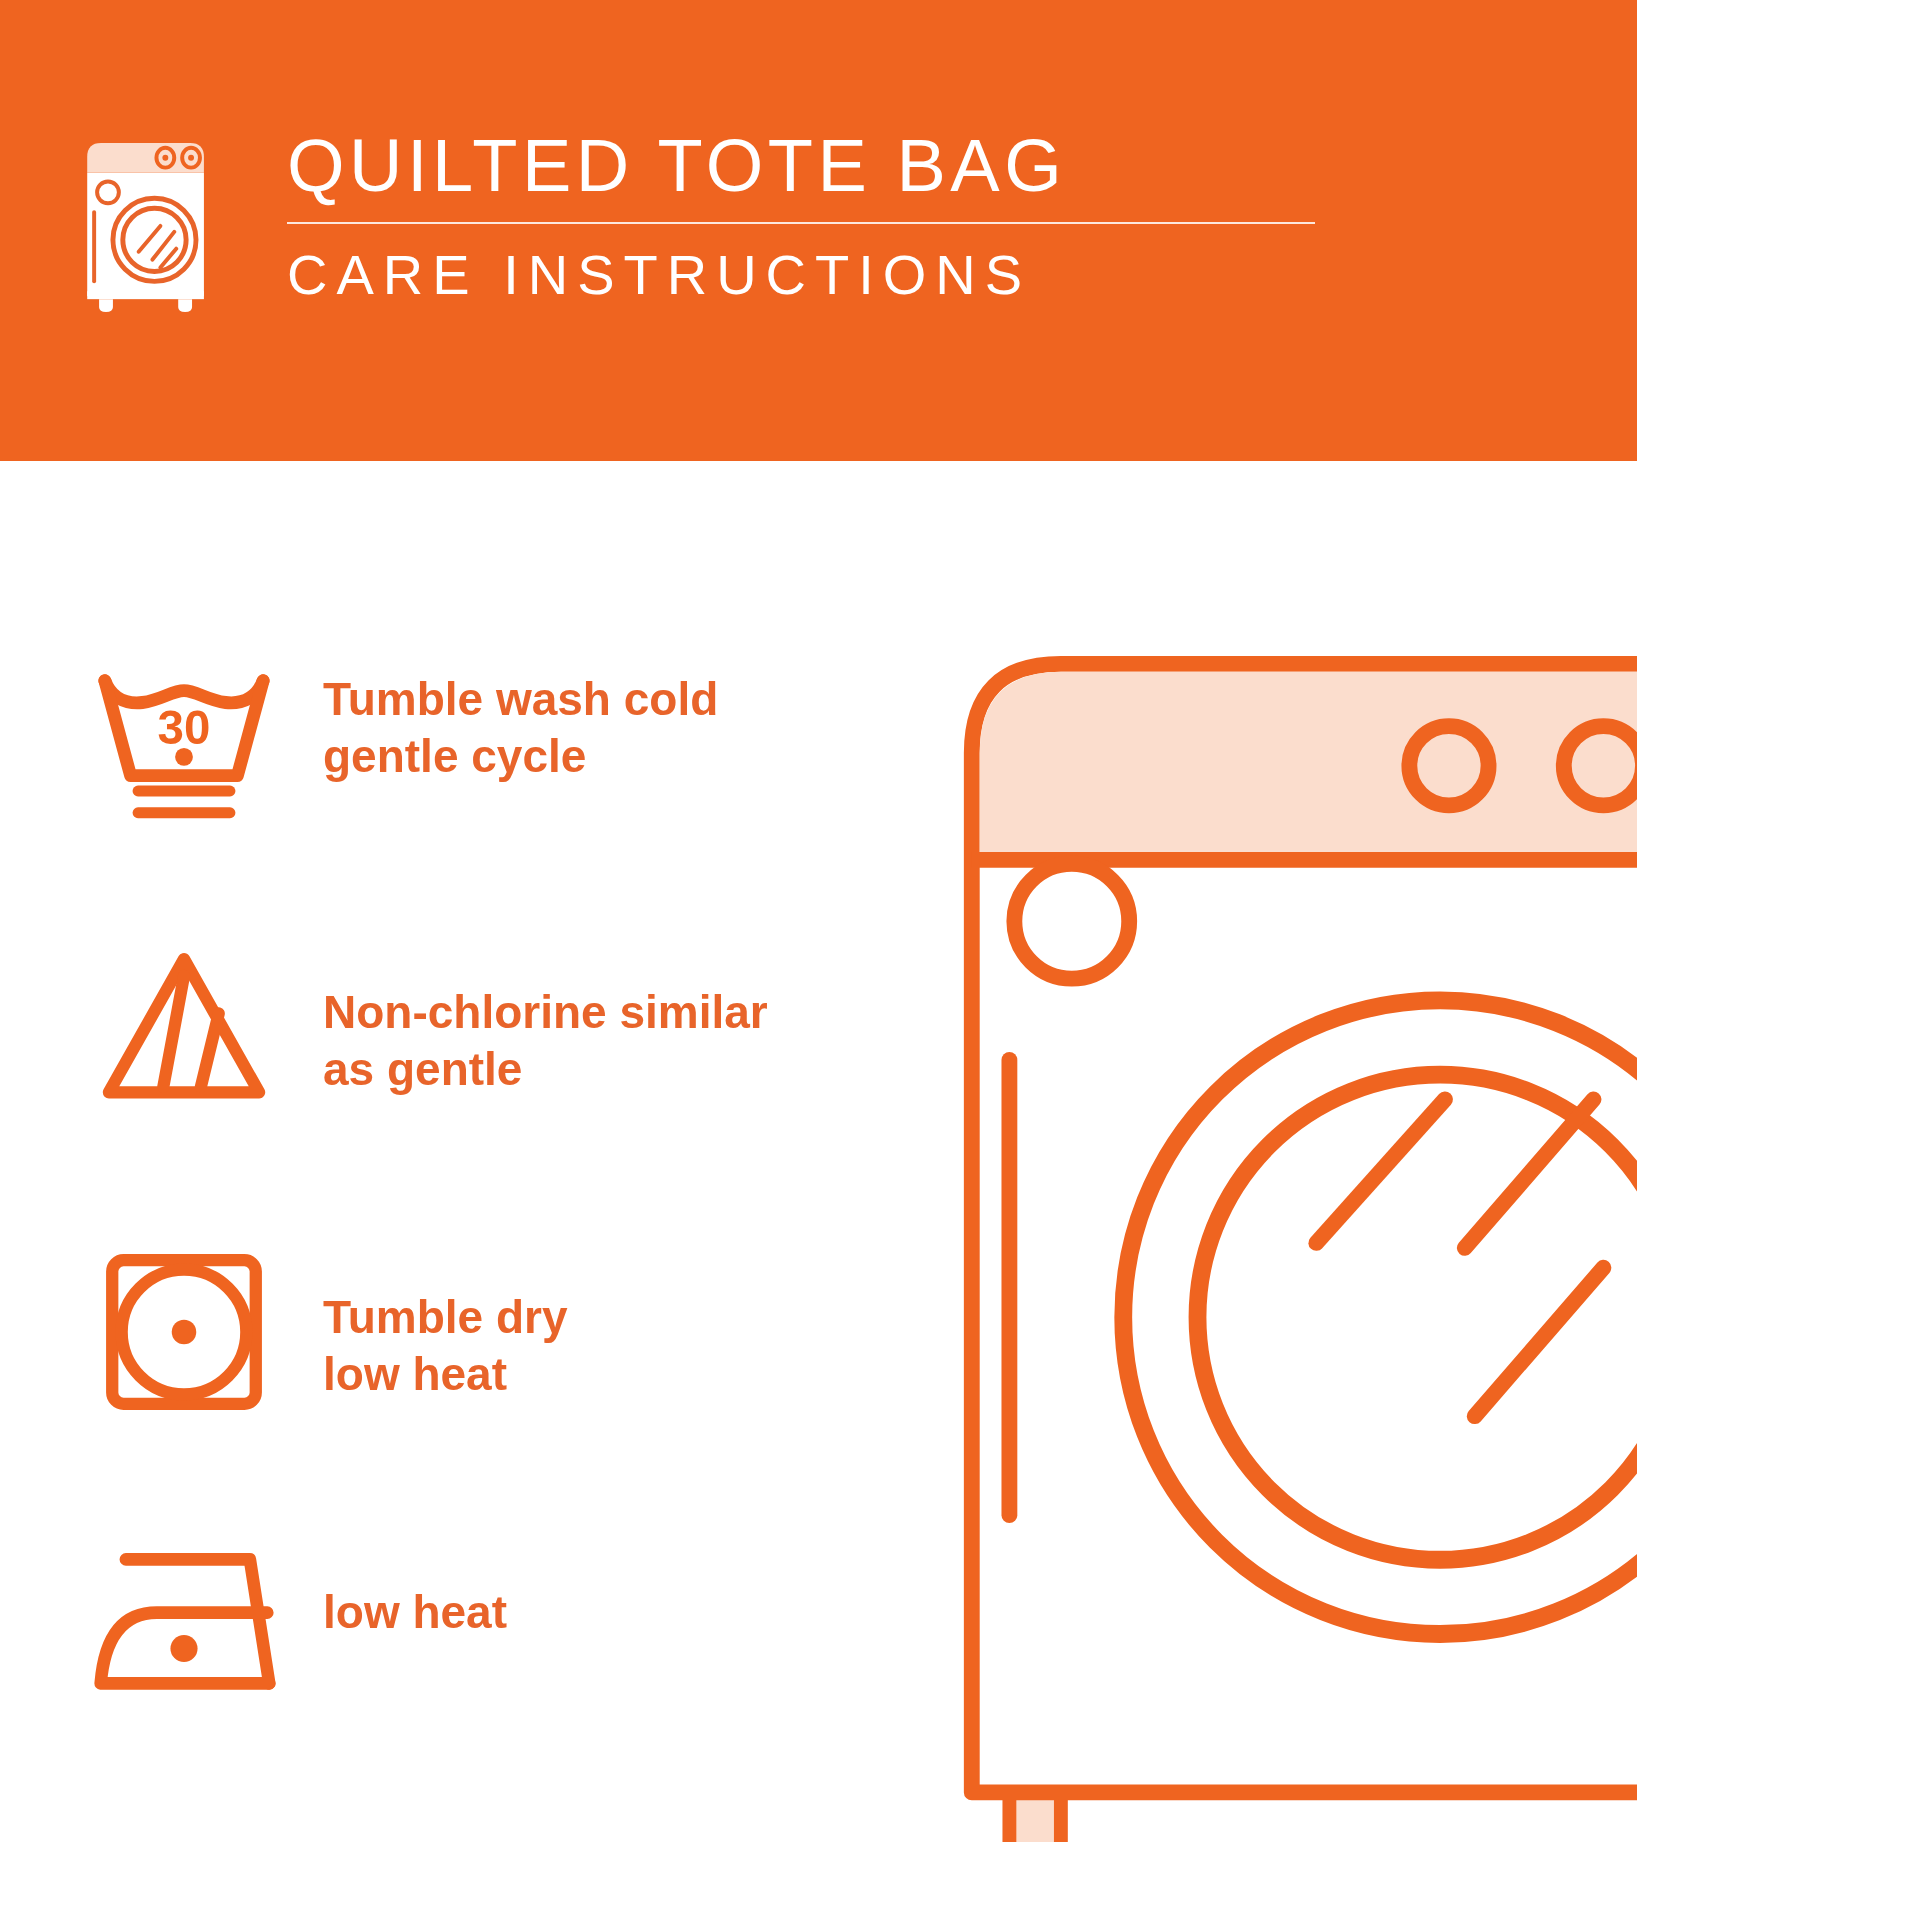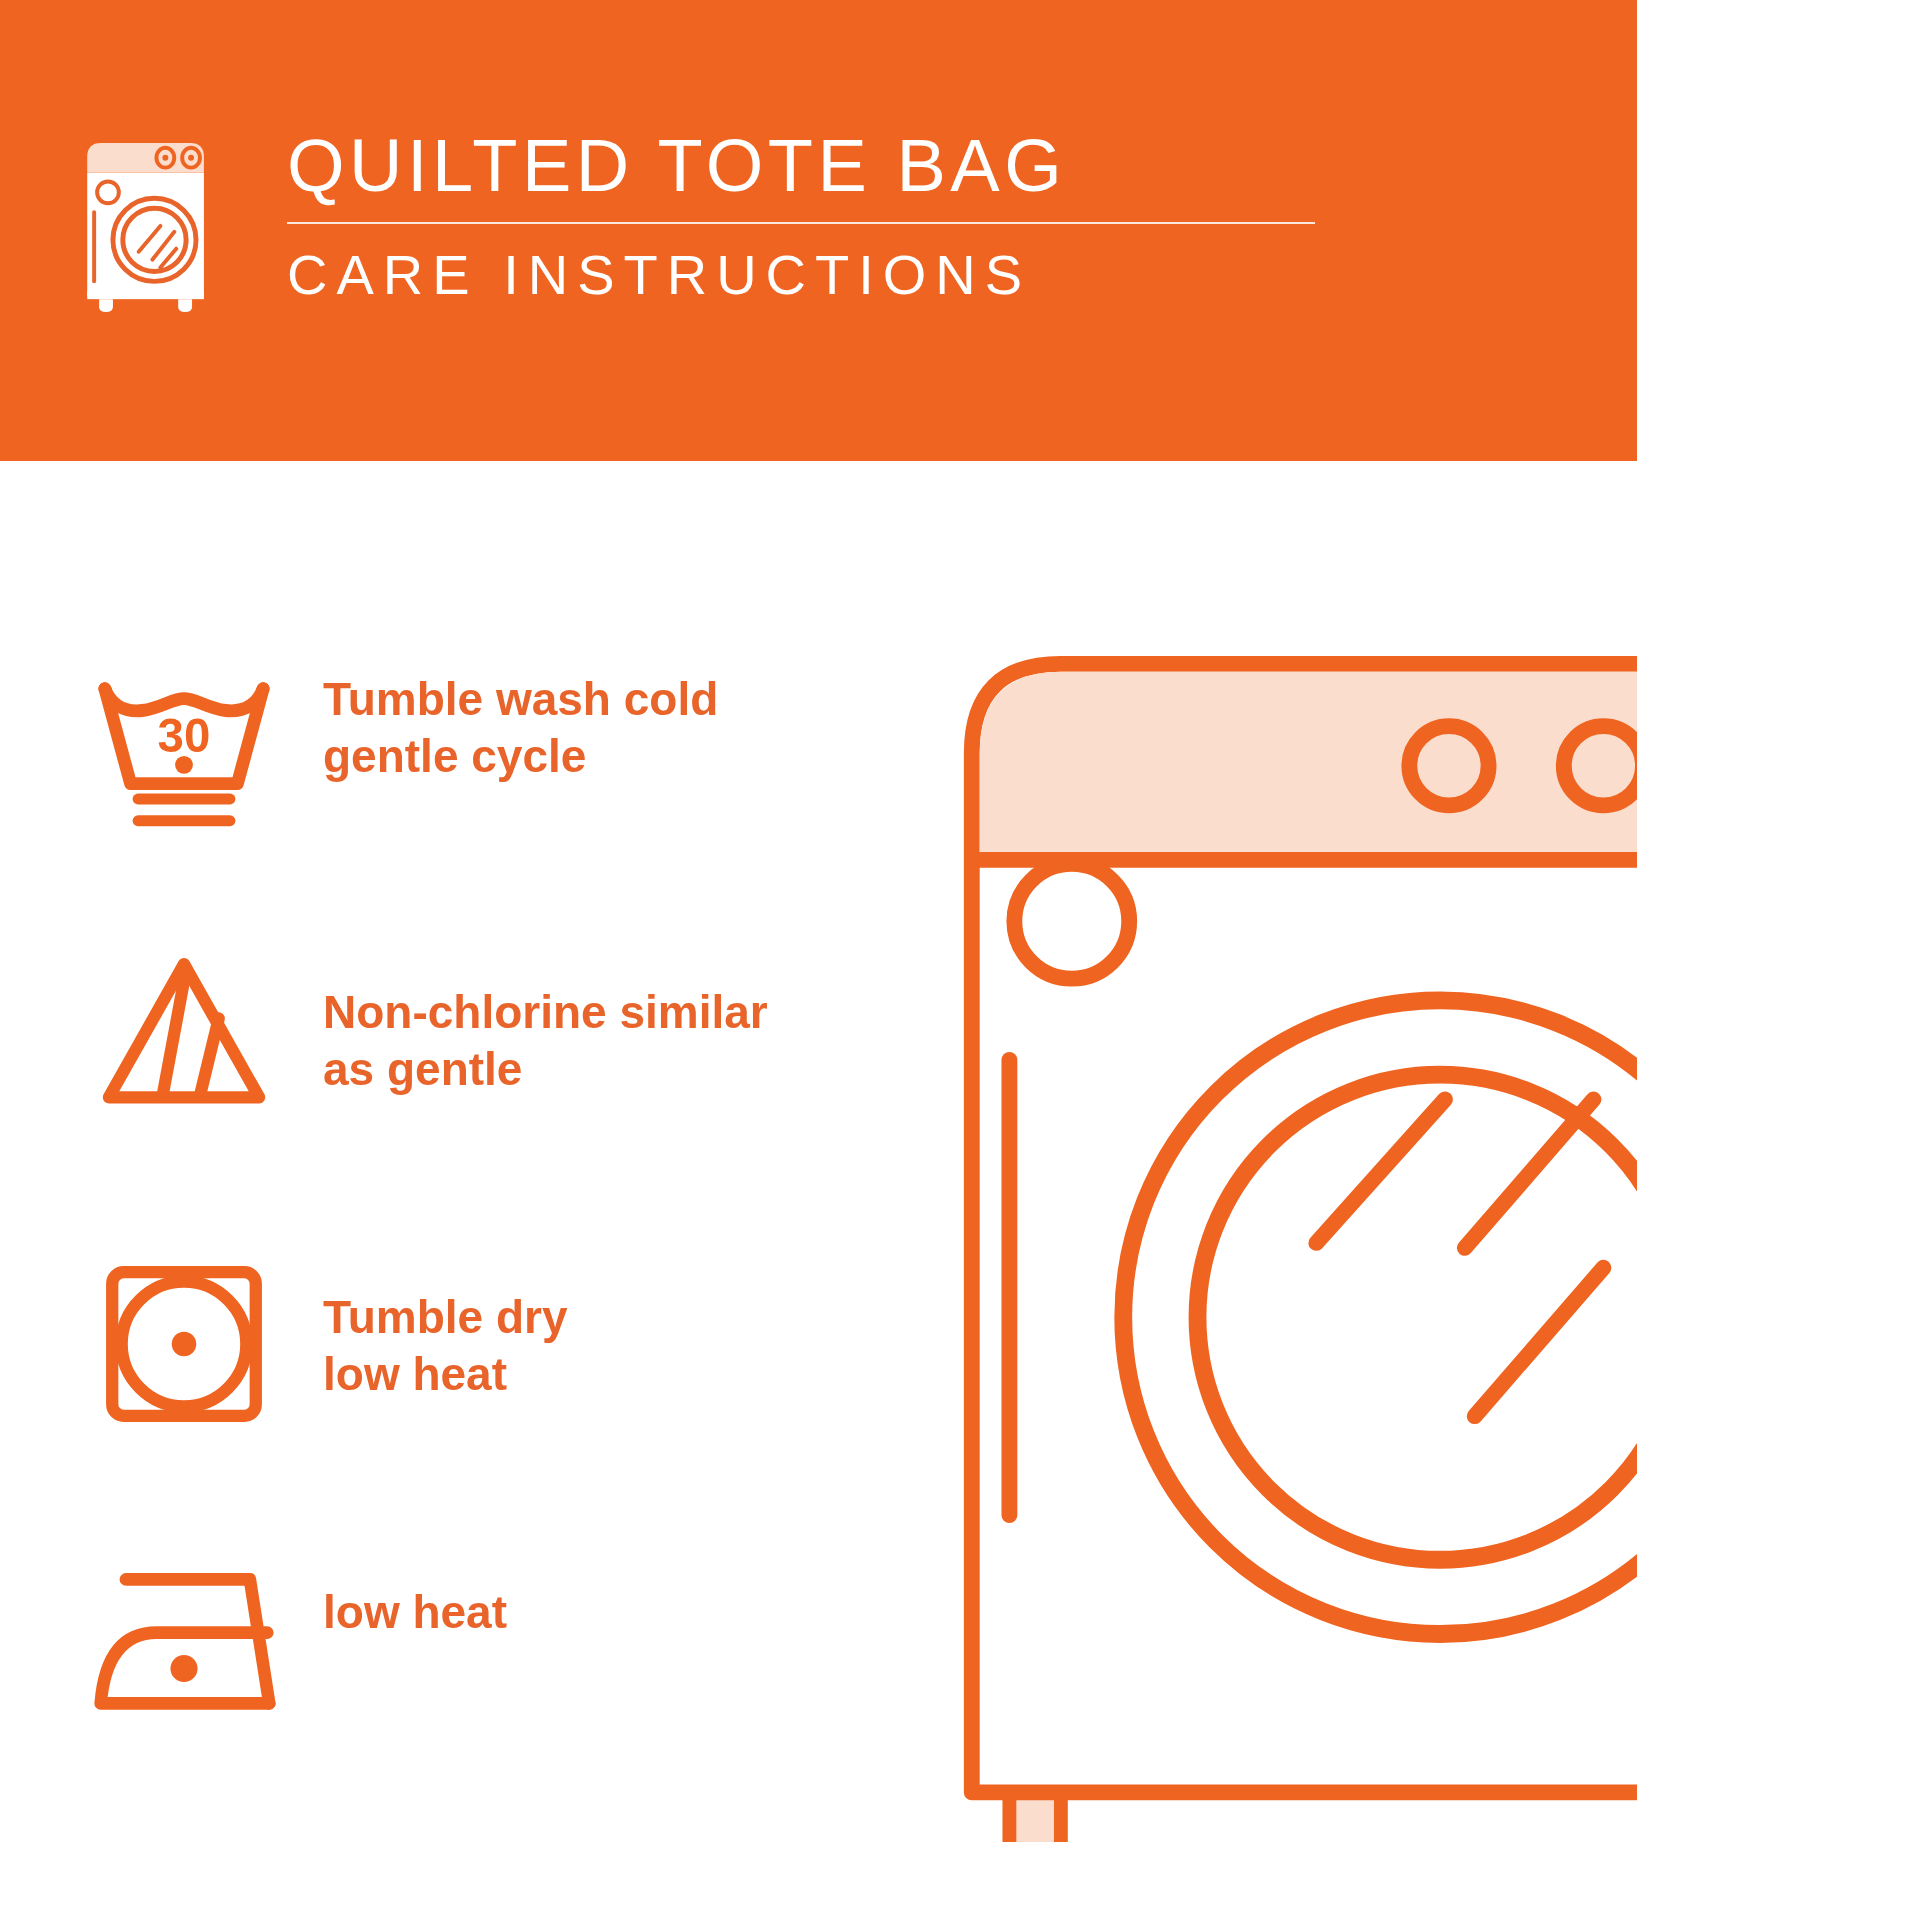--- a/index.html
+++ b/index.html
@@ -88,21 +88,21 @@
     min-height: 194px;
     margin-bottom: 89px;
   }
   .care-row:last-child { margin-bottom: 0; }
 
   .care-symbol {
     flex: 0 0 198px;
     width: 198px;
     height: 194px;
     display: flex;
-    align-items: center;
+    align-items: flex-start;
     justify-content: center;
   }
   .care-text {
     flex: 1 1 auto;
     color: #E8642A;
     font-size: 46px;
     line-height: 57px;
     font-weight: 700;
     padding-left: 40px;
     font-family: "Liberation Sans", sans-serif;

